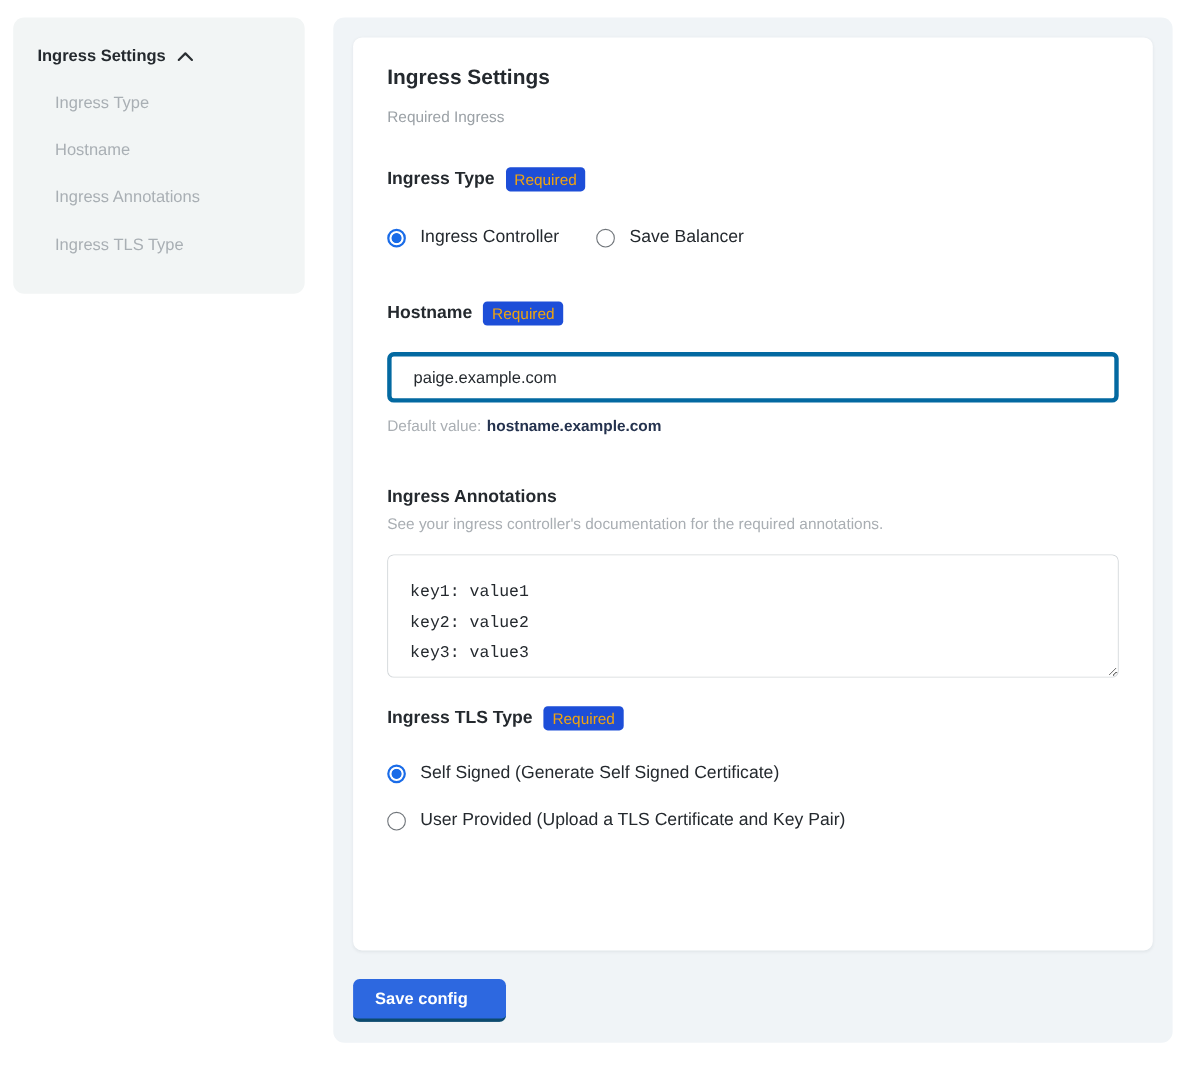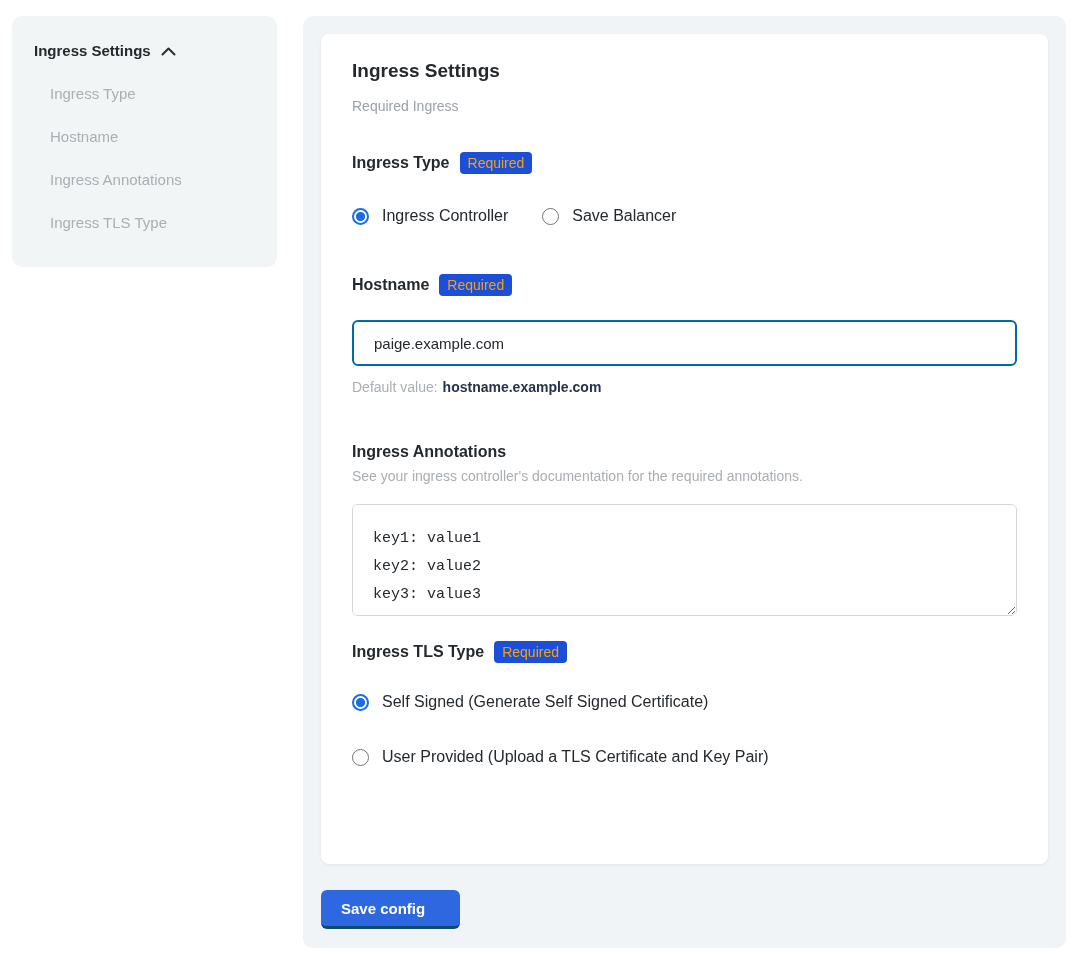--- a/index.html
+++ b/index.html
@@ -117,29 +117,29 @@
     background: #ffffff;
     margin: 0;
     cursor: pointer;
     flex: 0 0 auto;
   }
   input[type="radio"]:checked {
     border: 2px solid #1a6ce8;
     background: radial-gradient(circle, #1a6ce8 0 4.2px, #ffffff 4.9px);
   }
   .radio-stack { margin-top: 30px; }
-  .radio-stack .radio-option { display: flex; margin-bottom: 37px; }
+  .radio-stack .radio-option { display: flex; margin-bottom: 25px; }
   .radio-stack .radio-option:last-child { margin-bottom: 0; }
 
   
   .text-input {
     margin-top: 24px;
     width: 100%;
     height: 46px;
-    border: 2px solid #0369a1;
+    border: 4px solid #0369a1;
     border-radius: 6px;
     padding: 0 20px;
     font-size: 15px;
     color: #24292e;
     font-family: "Liberation Sans", sans-serif;
     outline: none;
     background: #ffffff;
   }
   .default-line {
     margin-top: 13px;

